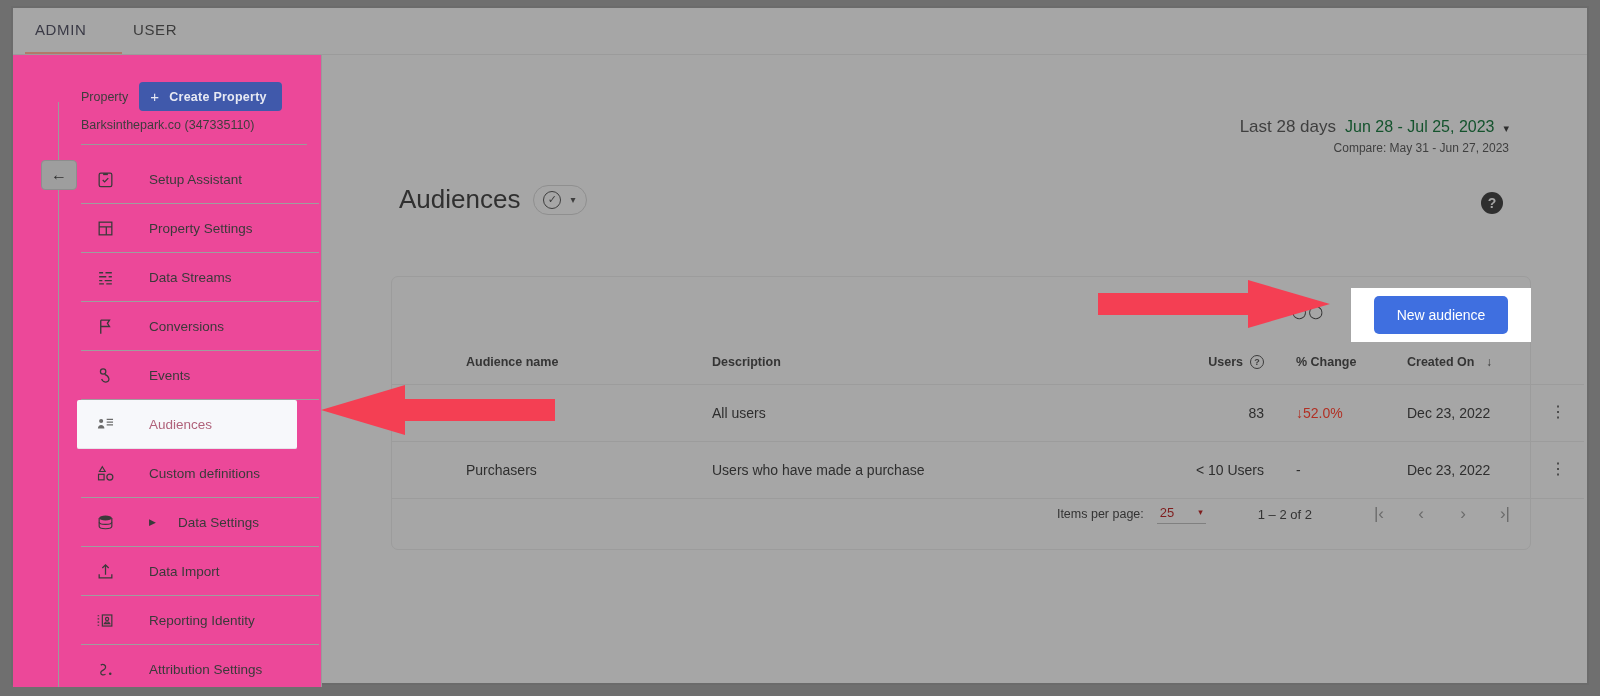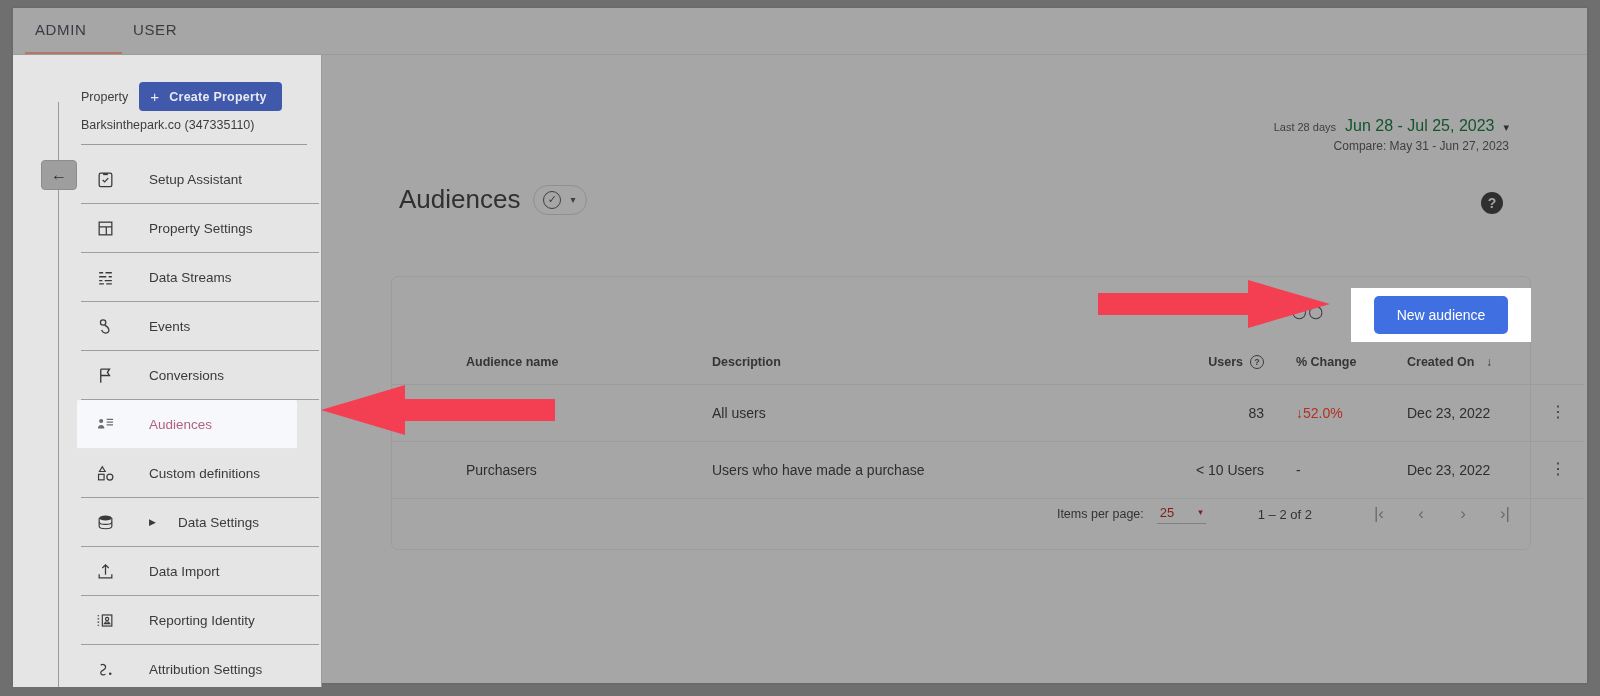--- a/index.html
+++ b/index.html
@@ -42,21 +42,21 @@
     position: absolute; left: 0; top: 46px;
     width: 100%; height: 1px;
     background: #9b9b9b;
   }
 
   
   .sidebar {
     position: absolute;
     left: 0; top: 47px;
     width: 309px; height: 632px;
-    background: #e5e5e5;
+    background: #ec4899;
     border-right: 1px solid #9a9a9a;
     overflow: hidden;
   }
   .prop-row {
     position: absolute; left: 68px; top: 27px;
     display: flex; align-items: center; gap: 11px;
   }
   .prop-label { font-size: 12.5px; color: #3d3d3d; }
   .create-property-btn {
     display: flex; align-items: center; gap: 10px;
@@ -140,21 +140,21 @@
   }
 
   .daterange {
     position: absolute; right: 78px; top: 62px;
     text-align: right;
   }
   .dr-line1 {
     display: flex; align-items: baseline; justify-content: flex-end; gap: 9px;
     cursor: pointer;
   }
-  .dr-prefix { font-size: 11px; color: #3f3f3f; }
+  .dr-prefix { font-size: 17px; color: #3f3f3f; }
   .dr-main   { font-size: 16px; color: #14532d; }
   .dr-caret  { font-size: 11px; color: #2e2e2e; }
   .dr-compare {
     margin-top: 4px;
     font-size: 12px; color: #3f3f3f;
   }
 
   .page-title-row {
     position: absolute; left: 76px; top: 129px;
     display: flex; align-items: center; gap: 13px;
@@ -346,35 +346,35 @@
           <svg width="19" height="19" viewBox="0 0 24 24" fill="none" stroke="currentColor" stroke-width="1.7">
             <path d="M4 6h5M12 6h8M4 11h9M16 11h4M4 16h4M11 16h9"></path>
             <path d="M4 20h6M13 20h7"></path>
           </svg>
         </span>
         <span class="nav-label">Data Streams</span>
       </div>
 
       <div class="navitem">
         <span class="nav-ico">
+          <svg width="19" height="19" viewBox="0 0 24 24" fill="none" stroke="currentColor" stroke-width="1.7">
+            <path d="M6 21V4M6 4h11l-2.6 4L17 12H6"></path>
+          </svg>
+        </span>
+        <span class="nav-label">Conversions</span>
+      </div>
+
+      <div class="navitem">
+        <span class="nav-ico">
           <svg width="19" height="19" viewBox="0 0 24 24" fill="none" stroke="currentColor" stroke-width="1.6">
             <circle cx="9" cy="7" r="3.4"></circle>
             <path d="M11 10.5c2.8 1 4.6 2.7 5.2 5.2.5 2-.6 4-2.7 4.4-2.6.5-5.6-1.1-6.4-3.6"></path>
           </svg>
         </span>
         <span class="nav-label">Events</span>
-      </div>
-
-      <div class="navitem">
-        <span class="nav-ico">
-          <svg width="19" height="19" viewBox="0 0 24 24" fill="none" stroke="currentColor" stroke-width="1.7">
-            <path d="M6 21V4M6 4h11l-2.6 4L17 12H6"></path>
-          </svg>
-        </span>
-        <span class="nav-label">Conversions</span>
       </div>
 
       <div class="navitem selected">
         <span class="nav-ico">
           <svg width="19" height="19" viewBox="0 0 24 24" fill="none" stroke="currentColor" stroke-width="1.7">
             <circle cx="6.5" cy="7.5" r="2.6" fill="currentColor" stroke="none"></circle>
             <path d="M2.4 17c0-2.6 1.9-4.3 4.1-4.3s4.1 1.7 4.1 4.3z" fill="currentColor" stroke="none"></path>
             <path d="M13.5 5.5h8M13.5 9h8M13.5 12.5h8"></path>
           </svg>
         </span>

